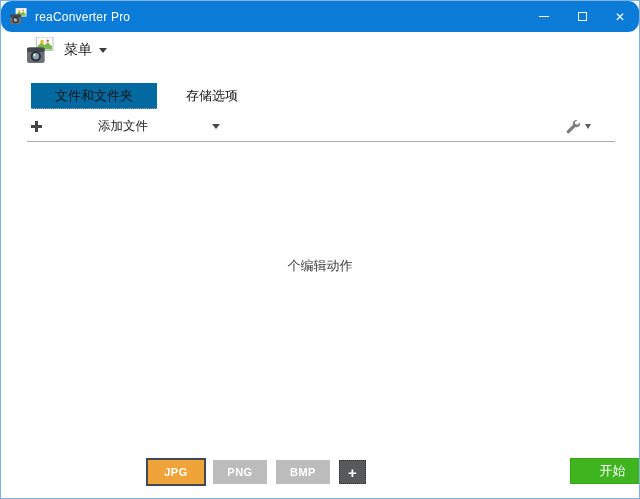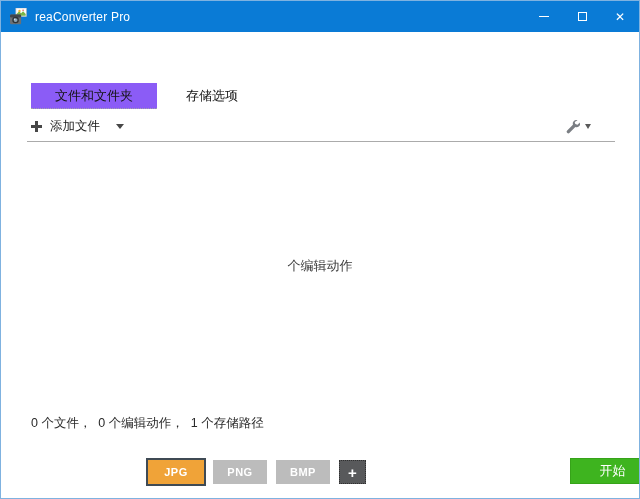--- a/index.html
+++ b/index.html
@@ -7,21 +7,21 @@
   body { font-family:"Liberation Sans","DejaVu Sans",sans-serif; background:#fff; }
 
   .window {
     position:relative; width:640px; height:499px;
     background:#fff; border:1px solid #7fb2e0; overflow:hidden;
   }
 
   
   .titlebar {
     position:absolute; left:0; top:0; right:0; height:31px;
-    background:#0a7bd6; display:flex; align-items:center;
+    background:#0a7bd6; display:flex; align-items:center;border-radius:11px;
   }
   .titlebar .app-icon { margin-left:9px; width:17px; height:17px; flex:0 0 auto; }
   .titlebar .title { color:#fff; font-size:12px; margin-left:8px; letter-spacing:.2px; }
   .win-controls { position:absolute; right:0; top:0; height:31px; display:flex; }
   .win-btn { width:38px; height:31px; display:flex; align-items:center; justify-content:center; color:#fff; }
   .glyph-min { width:10px; height:1px; background:#fff; display:block; }
   .glyph-max { width:9px; height:9px; border:1px solid #fff; display:block; }
   .glyph-close { font-size:12px; line-height:1; }
 
   
@@ -37,28 +37,28 @@
     border-top:5px solid #3c3c3c;
   }
   .menu-btn .caret { margin-left:7px; }
 
   
   .tabs { position:absolute; left:30px; top:82px; height:26px; display:flex; }
   .tab {
     height:26px; display:flex; align-items:center; justify-content:center;
     font-size:13px; color:#151515; cursor:pointer;
   }
-  .tab.active { width:126px; background:#8b5cf6; border-bottom:1px dotted #a6a6a6; }
+  .tab.active { width:126px; background:#0369a1; border-bottom:1px dotted #a6a6a6; }
   .tab.t2 { width:110px; margin-left:4px; }
   .tab.t3 { width:110px; margin-left:0px; }
 
   
   .addfiles-btn {
     position:absolute; left:30px; top:112px; height:26px;
-    display:flex; align-items:center; cursor:pointer;
+    display:flex; align-items:center; cursor:pointer;gap:48px;
   }
   .plus-glyph { width:11px; height:11px; position:relative; display:inline-block; }
   .plus-glyph::before { content:""; position:absolute; left:4px; top:0; width:3px; height:11px; background:#474747; }
   .plus-glyph::after  { content:""; position:absolute; top:4px; left:0; width:11px; height:3px; background:#474747; }
   .addfiles-btn .label { font-size:12.5px; color:#1a1a1a; margin-left:8px; }
   .addfiles-btn .caret { margin-left:16px; border-top-color:#474747; }
 
   .tools-btn {
     position:absolute; right:48px; top:113px; height:24px;
     display:flex; align-items:center; cursor:pointer;
@@ -131,20 +131,35 @@
         </div>
       <div class="win-btn">
           <span class="glyph-max"></span>
         </div>
       <div class="win-btn">
           <span class="glyph-close">✕</span>
         </div>
     </div>
   </div>
 
+  <div class="menu-btn">
+    <svg class="menu-icon" viewBox="0 0 26 26">
+      <rect x="9" y="0" width="16" height="13" fill="#fdfdfd" stroke="#b9bcc0"></rect>
+      <path d="M10 9 l4 -4 3 3 3 -3 4 4 v3 h-14 z" fill="#7ab648"></path>
+      <circle cx="14.5" cy="4.5" r="1.8" fill="#f2b632"></circle>
+      <circle cx="20" cy="3.5" r="1.2" fill="#e2574c"></circle>
+      <rect x="0" y="10" width="17" height="15" rx="2" fill="#6a7076"></rect>
+      <rect x="0" y="10" width="17" height="4.5" rx="2" fill="#41464c"></rect>
+      <circle cx="8.5" cy="18.5" r="5" fill="#2e3338"></circle>
+      <circle cx="8.5" cy="18.5" r="3" fill="#8ea7b8"></circle>
+      <circle cx="7.2" cy="17.2" r="1" fill="#e8f1f7"></circle>
+    </svg>
+    <span class="menu-label">菜单</span>
+    <span class="caret"></span>
+  </div>
 
   <div class="tabs">
     <div class="tab active">
       <span>文件和文件夹</span>
     </div>
     <div class="tab t3">
       <span>存储选项</span>
     </div>
   </div>
 
@@ -160,21 +175,20 @@
     </svg>
     <span class="caret"></span>
   </div>
 
   <div class="divider"></div>
 
   <div class="dropzone">
     <div class="drop-hint">个编辑动作</div>
   </div>
 
-  <div class="statusline">0 个文件，  0 个编辑动作，  1 个存储路径</div>
 
 
   <div class="formats">
     <button class="fmt-btn selected">JPG</button>
     <button class="fmt-btn">PNG</button>
     <button class="fmt-btn">BMP</button>
     <button class="add-format-btn">+</button>
   </div>
 
   <button class="start-btn">开始</button>

